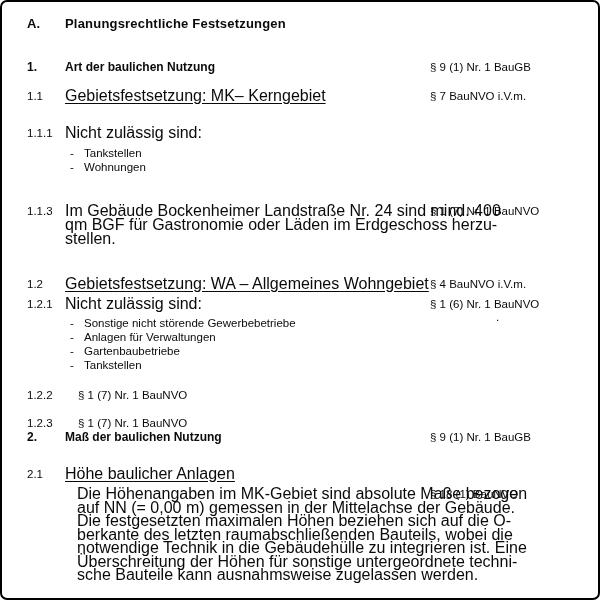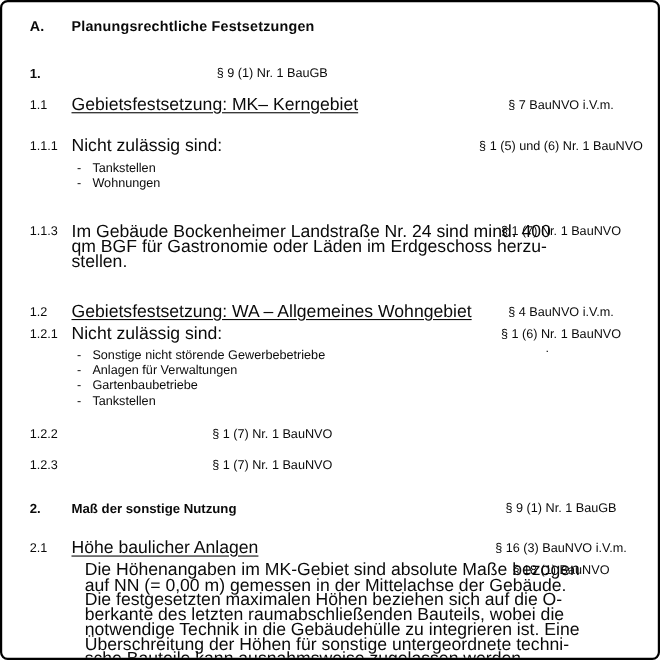--- a/index.html
+++ b/index.html
@@ -33,21 +33,20 @@
     font-size: 16px;
     line-height: 14px;
     white-space: pre;
   }
   .ref {
     font-size: 11.5px;
     line-height: 14px;
     white-space: nowrap;
     margin-left: 13px;
     position: relative;
-    text-align: center;
   }
   .doc-heading .num, .doc-heading .txt {
     font-weight: bold;
     font-size: 13px;
     line-height: 16px;
     letter-spacing: 0.2px;
   }
   .bold .num, .bold .txt {
     font-weight: bold;
     font-size: 12px;
@@ -78,48 +77,48 @@
   }
   .mb28 { margin-bottom: 28px; }
   .mb15 { margin-bottom: 15px; }
   .mb9  { margin-bottom: 9px; }
   .mb6  { margin-bottom: 6px; margin-top: 23px; }
   .mb5  { margin-bottom: 5px; }
   .mb12 { margin-bottom: 12px; }
   .mb31 { margin-bottom: 31px; margin-top: 30px; }
   .mb16 { margin-bottom: 16px; }
   .mb14 { margin-bottom: 14px; }
-  .mb25 { margin-bottom: 25px; }
+  .mb25 { }
 </style>
 </head>
 <body>
 
 <div class="page">
 
   <div class="row doc-heading mb28">
     <div class="num">A.</div>
     <div class="txt">Planungsrechtliche Festsetzungen</div>
     <div class="ref"></div>
   </div>
 
   <div class="row bold mb15">
     <div class="num">1.</div>
+    <div class="txt">Art der baulichen Nutzung</div>
     <div class="ref">§ 9 (1) Nr. 1 BauGB</div>
   </div>
 
   <div class="row ul mb9">
     <div class="num">1.1</div>
     <div class="txt">Gebietsfestsetzung: MK– Kerngebiet</div>
     <div class="ref">§ 7 BauNVO i.V.m.</div>
   </div>
 
   <div class="row mb6">
     <div class="num">1.1.1</div>
     <div class="txt">Nicht zulässig sind:</div>
-    <div class="ref">§ 1 (5) und (6) Nr. 1 BauNVO</div>
   </div>
 
   <div class="row mb12">
     <div class="num"></div>
     <div>
       <div class="bullet">
         <span class="dash">-</span>
         <span>Tankstellen</span>
       </div>
       <div class="bullet">
@@ -181,28 +180,27 @@
     <div class="ref">§ 1 (7) Nr. 1 BauNVO</div>
   </div>
 
   <div class="row mb25">
     <div class="num">1.2.3</div>
     <div class="ref">§ 1 (7) Nr. 1 BauNVO</div>
   </div>
 
   <div class="row bold mb14">
     <div class="num">2.</div>
-    <div class="txt">Maß der sonstige Nutzung</div>
+    <div class="txt">Maß der baulichen Nutzung</div>
     <div class="ref">§ 9 (1) Nr. 1 BauGB</div>
   </div>
 
   <div class="row ul mb6">
     <div class="num">2.1</div>
     <div class="txt">Höhe baulicher Anlagen</div>
-    <div class="ref">§ 16 (3) BauNVO i.V.m.</div>
   </div>
 
   <div class="row para">
     <div class="num"></div>
     <div class="txt">Die Höhenangaben im MK-Gebiet sind absolute Maße bezogen
 auf NN (= 0,00 m) gemessen in der Mittelachse der Gebäude.
 Die festgesetzten maximalen Höhen beziehen sich auf die O-
 berkante des letzten raumabschließenden Bauteils, wobei die
 notwendige Technik in die Gebäudehülle zu integrieren ist. Eine
 Überschreitung der Höhen für sonstige untergeordnete techni-

